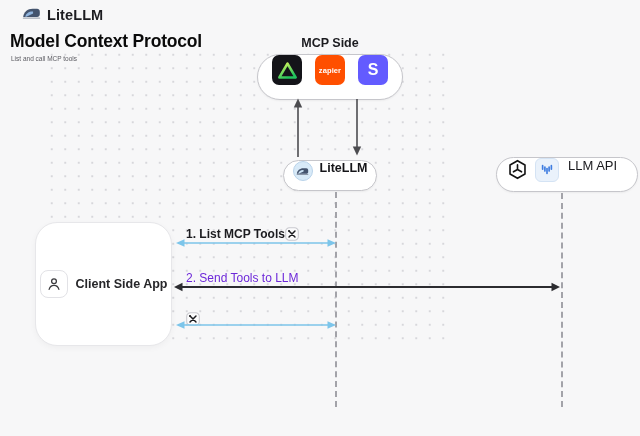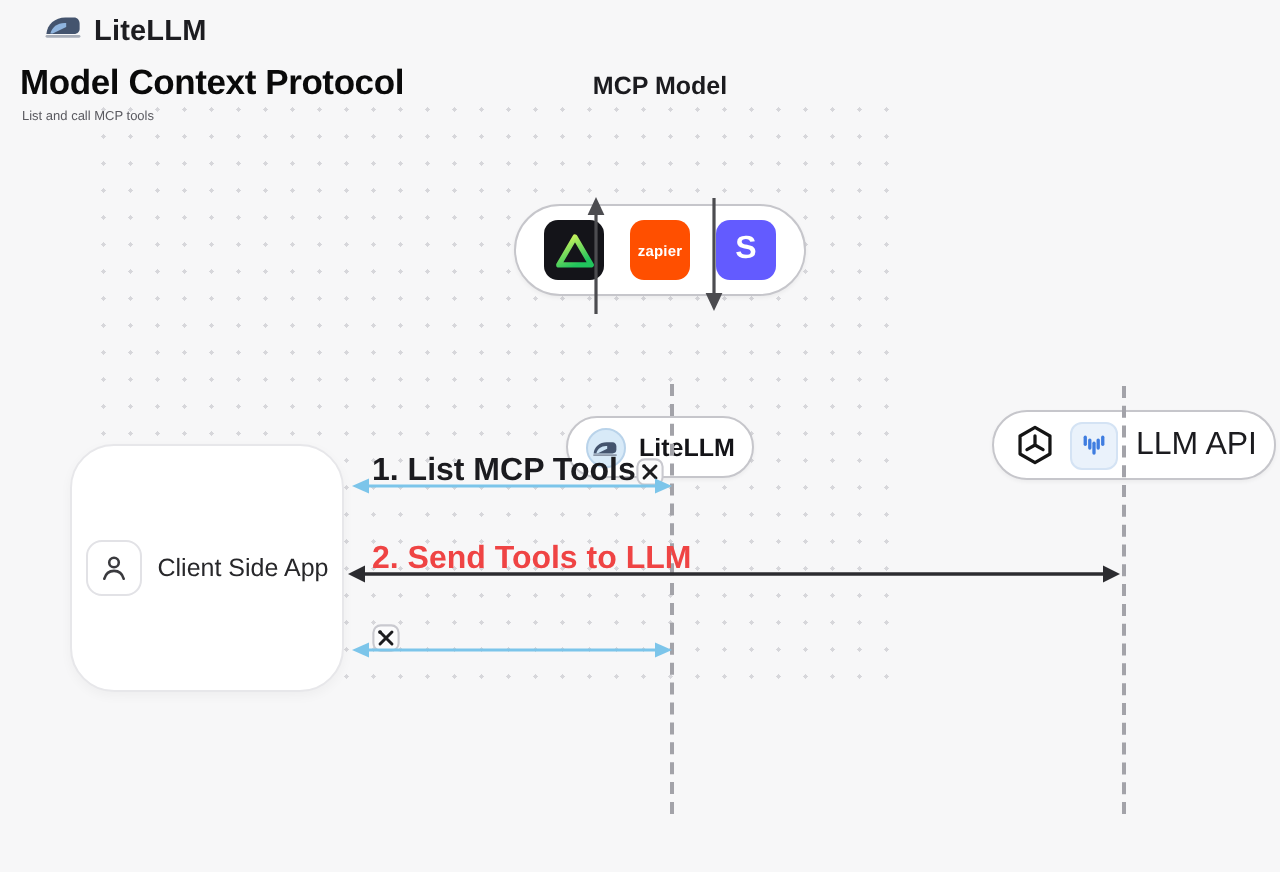--- a/index.html
+++ b/index.html
@@ -25,51 +25,51 @@
   .brand { left:22px; top:6px; display:flex; align-items:center; gap:6px; }
   .brand-text { font-size:14.5px; font-weight:700; color:#1d1d21; letter-spacing:.1px; }
   .page-title { left:10px; top:31px; font-size:17.5px; font-weight:700; color:#0a0a0a; letter-spacing:-.2px;text-align:center; }
   .page-subtitle { left:11px; top:55px; font-size:6.5px; color:#5a5a60; }
 
   
   .pill {
     background:#fff;
     border:1.5px solid #c6c6cb;
     box-shadow:0 1px 2px rgba(0,0,0,.05);
-    display:flex; align-items:center;margin-top:48px;
+    display:flex; align-items:flex-start;
   }
 
   .mcp-label { left:257px; top:36px; width:146px; text-align:center; font-size:12.5px; font-weight:600; color:#1b1b1f; }
   .mcp-box { left:257px; top:54px; width:146px; height:46px; border-radius:26px; justify-content:center; gap:13px; }
   .tool-tile { width:30px; height:30px; border-radius:7px; display:flex; align-items:center; justify-content:center; }
   .tile-dark { background:#141419; }
   .tile-zapier { font-size:7.5px; font-weight:700; color:#fff; letter-spacing:.1px; }
   .tile-stripe { font-size:16px; font-weight:700; color:#fff; }
 
   .litellm-node { left:283px; top:160px; width:94px; height:31px; border-radius:17px; justify-content:center; gap:7px; }
   .ll-logo { width:20px; height:20px; border-radius:50%; background:#d8eaf8; border:1px solid #b9d3ea; display:flex; align-items:center; justify-content:center; }
   .node-label { font-size:12.5px; font-weight:600; color:#141418; }
 
   .llmapi-node { left:496px; top:157px; width:142px; height:35px; border-radius:19px; padding-left:9px; gap:6px; }
   .provider-tile { width:24px; height:24px; border-radius:6px; background:#eaf2fb; border:1px solid #d4e3f4; display:flex; align-items:center; justify-content:center; }
-  .llmapi-label { font-size:16px; font-weight:500; margin-left:3px; color:#1b1b1f; }
+  .llmapi-label { font-size:13px; font-weight:500; margin-left:3px; color:#1b1b1f; }
 
   .client-node { left:35px; top:222px; width:137px; height:124px; border-radius:22px; background:#fff; border:1px solid #e7e7ea; box-shadow:0 2px 6px rgba(0,0,0,.04); justify-content:center; gap:8px; display:flex; align-items:center; position:absolute; }
   .client-icon-box { width:28px; height:28px; border-radius:8px; border:1px solid #e2e2e6; display:flex; align-items:center; justify-content:center; background:#fff; }
-  .client-label { font-size:12.5px; font-weight:400; color:#27272a; }
+  .client-label { font-size:12.5px; font-weight:700; color:#27272a; }
 
   
   .lifeline { width:0; border-left:2px dashed #a3a3a9; }
   .lifeline-litellm { left:335px; top:192px; height:215px; }
   .lifeline-llmapi { left:561px; top:193px; height:214px; }
 
   
-  .step-label { display:flex; align-items:center; gap:0; font-size:16px; }
+  .step-label { display:flex; align-items:center; gap:0; font-size:12px; }
   .step-dark { font-weight:600; color:#1b1b1f; }
-  .step-gray { font-weight:700; color:#ef4444; }
+  .step-gray { font-weight:400; color:#6d28d9; }
   .lbl-1 { left:186px; top:227px; }
   .lbl-2 { left:186px; top:271px; }
   .lbl-3 { left:186px; top:312px; }
   .arr-1 { left:174px; top:237px; }
   .arr-2 { left:172px; top:281px; }
   .arr-3 { left:174px; top:319px; }
   .varrows { left:288px; top:97px; }
 </style>
 </head>
 <body>
@@ -83,21 +83,21 @@
       <path d="M4 13.3 C5 9.2 8.5 6.6 13 6.6 L14 6.6 L14 9.2 L5.5 13.3 Z" fill="#8fb4de"></path>
       <rect x="1" y="14.2" width="22" height="1.7" rx="0.85" fill="#a7adb8"></rect>
     </svg>
   </span>
   <span class="brand-text">LiteLLM</span>
 </div>
 
 <div class="abs page-title">Model Context Protocol</div>
 <div class="abs page-subtitle">List and call MCP tools</div>
 
-<div class="abs mcp-label">MCP Model</div>
+<div class="abs mcp-label">MCP Side</div>
 <div class="abs pill mcp-box">
   <div class="tool-tile tile-dark">
     <svg width="19" height="17" viewBox="0 0 24 22">
       <defs>
         <linearGradient id="tri" x1="0" y1="0" x2="0.55" y2="1">
           <stop offset="0" stop-color="#e2f95c"></stop>
             <stop offset="1" stop-color="#21c45d"></stop>
         </linearGradient>
       </defs>
       <path d="M12 2 L22.5 20 H1.5 Z" fill="none" stroke="url(#tri)" stroke-width="3.4" stroke-linejoin="round"></path>

